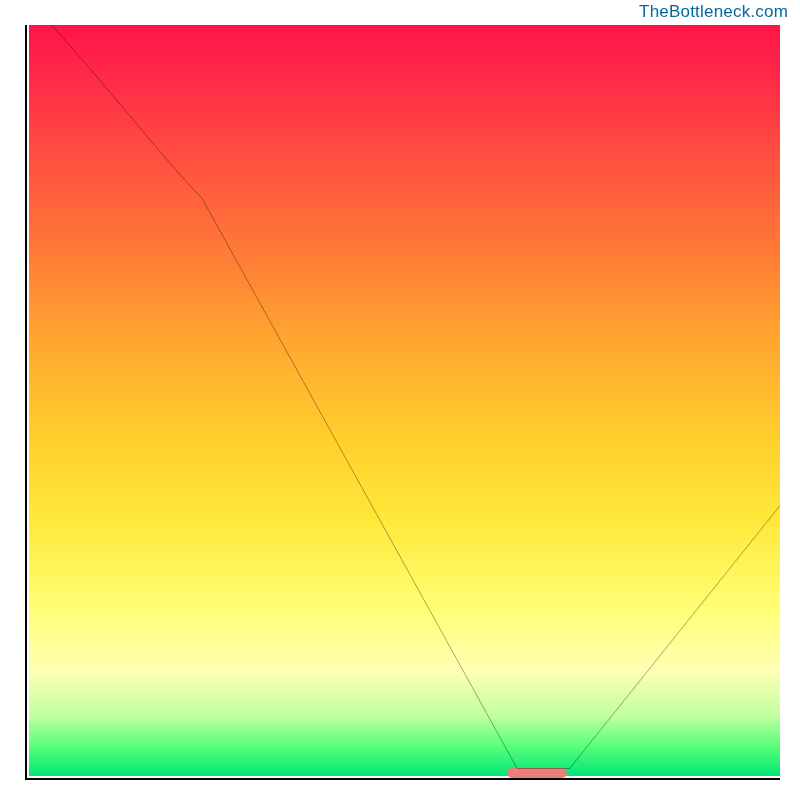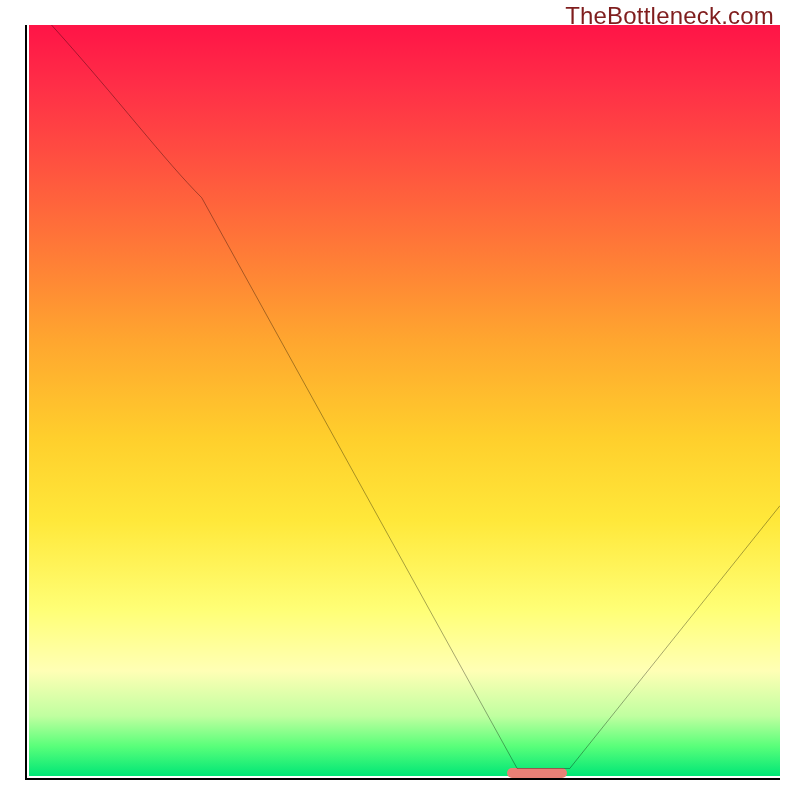--- a/index.html
+++ b/index.html
@@ -12,24 +12,24 @@
     overflow: hidden;
   }
   .container {
     position: relative;
     width: 800px;
     height: 800px;
   }
   .watermark {
     position: absolute;
     top: 2px;
-    right: 26px;
-    font-size: 24px;
+    right: 12px;
+    font-size: 17px;
     font-weight: 500;
-    color: #7f1d1d;
+    color: #0369a1;
     letter-spacing: 0.2px;
   }
   .plot-area {
     position: absolute;
     left: 25px;
     top: 25px;
     width: 755px;
     height: 755px;
     border-left: 2px solid #000;
     border-bottom: 2px solid #000;

